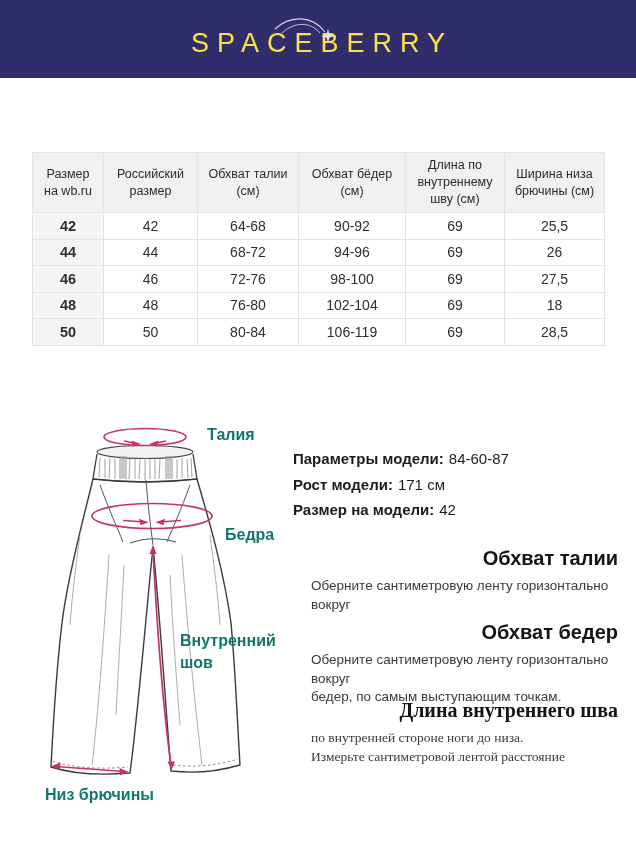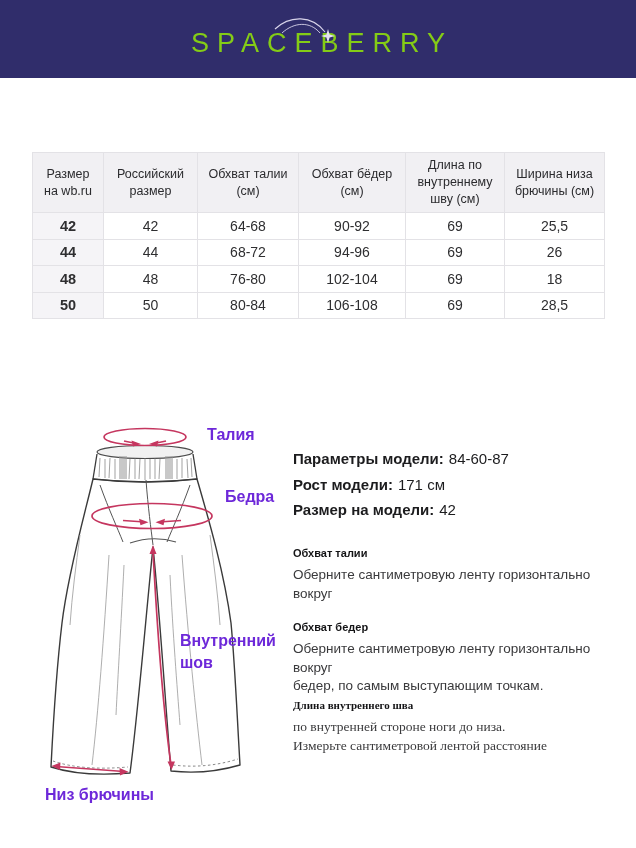--- a/index.html
+++ b/index.html
@@ -8,21 +8,21 @@
     position:relative; width:636px; height:848px; background:#ffffff;
     font-family:"Liberation Sans", sans-serif; color:#1c1c1e; overflow:hidden;
   }
 
   
   .brand-header {
     position:absolute; left:0; top:0; width:636px; height:78px;
     background:#302d6b; display:flex; align-items:center; justify-content:center;
   }
   .brand-logo {
-    color:#84cc16; font-size:27px; font-weight:400;
+    color:#fde047; font-size:27px; font-weight:400;
     letter-spacing:8px; padding-left:8px; margin-top:8px;
   }
   .logo-star { position:absolute; left:272px; top:12px; }
 
   
   .size-table {
     position:absolute; left:32px; top:152px; width:572px;
     border-collapse:collapse; table-layout:fixed;
   }
   .size-table th, .size-table td {
@@ -30,36 +30,36 @@
   }
   .size-table th {
     background:#f1f0f3; font-weight:400; font-size:12.5px; line-height:1.35;
     color:#2b2b2e; height:60px; padding:4px 6px;
   }
   .size-table td { font-size:14px; color:#2e2e30; height:26.5px; background:#ffffff; }
   .size-table td.first-col { background:#f5f4f7; font-weight:700; font-size:14.5px; }
 
   
   .pants-svg { position:absolute; left:20px; top:415px; }
-  .diagram-label { position:absolute; font-weight:700; color:#6d28d9; }
+  .diagram-label { position:absolute; font-weight:700; color:#0f766e; }
   .label-waist  { left:207px; top:426px; font-size:16px; }
-  .label-hips   { left:225px; top:488px; font-size:16px; }
+  .label-hips   { left:225px; top:526px; font-size:16px; }
   .label-inseam { left:180px; top:630px; font-size:16px; width:105px; line-height:22px; }
   .label-hem    { left:45px;  top:786px; font-size:16px;text-align:right; }
 
   
   .model-info { position:absolute; left:293px; top:446px; font-size:15px; line-height:25.5px; }
   .model-info .row { white-space:nowrap; }
   .model-info .lbl { font-weight:700; margin-right:5px; }
   .section { position:absolute; left:293px; width:325px; }
   .section-1 { top:547px; }
   .section-2 { top:621px; }
   .section-3 { top:699px;font-family:Liberation Serif, serif; }
-  .section h3 { font-size:11px; font-weight:700; color:#141416; margin-bottom:7px; }
-  .section .body-line { font-size:13.5px; line-height:18.5px; color:#3a3a3c; }
+  .section h3 { font-size:20px; font-weight:700; color:#141416; margin-bottom:7px;text-align:right; }
+  .section .body-line { font-size:13.5px; line-height:18.5px; color:#3a3a3c;margin-left:18px; }
 </style>
 </head>
 <body>
 
 <div class="page">
 
   <div class="brand-header">
     <div class="brand-logo">SPACEBERRY</div>
     <svg class="logo-star" width="68" height="34" viewBox="0 0 68 34">
       <path d="M3,17 C18,3 40,3 53,20" fill="none" stroke="#d8d4ea" stroke-width="1.1"></path>
@@ -98,32 +98,40 @@
       </tr>
       <tr>
         <td class="first-col">44</td>
         <td>44</td>
         <td>68-72</td>
         <td>94-96</td>
         <td>69</td>
         <td>26</td>
       </tr>
       <tr>
+        <td class="first-col">46</td>
+        <td>46</td>
+        <td>72-76</td>
+        <td>98-100</td>
+        <td>69</td>
+        <td>27,5</td>
+      </tr>
+      <tr>
         <td class="first-col">48</td>
         <td>48</td>
         <td>76-80</td>
         <td>102-104</td>
         <td>69</td>
         <td>18</td>
       </tr>
       <tr>
         <td class="first-col">50</td>
         <td>50</td>
         <td>80-84</td>
-        <td>106-108</td>
+        <td>106-119</td>
         <td>69</td>
         <td>28,5</td>
       </tr>
     </tbody>
   </table>
 
   <svg class="pants-svg" width="275" height="400" viewBox="0 0 275 400">
 
     <path d="M73,64 C64,102 48,158 42,208 C36,258 33,312 31,352
              Q62,362 110,358 C118,298 126,200 133,132

